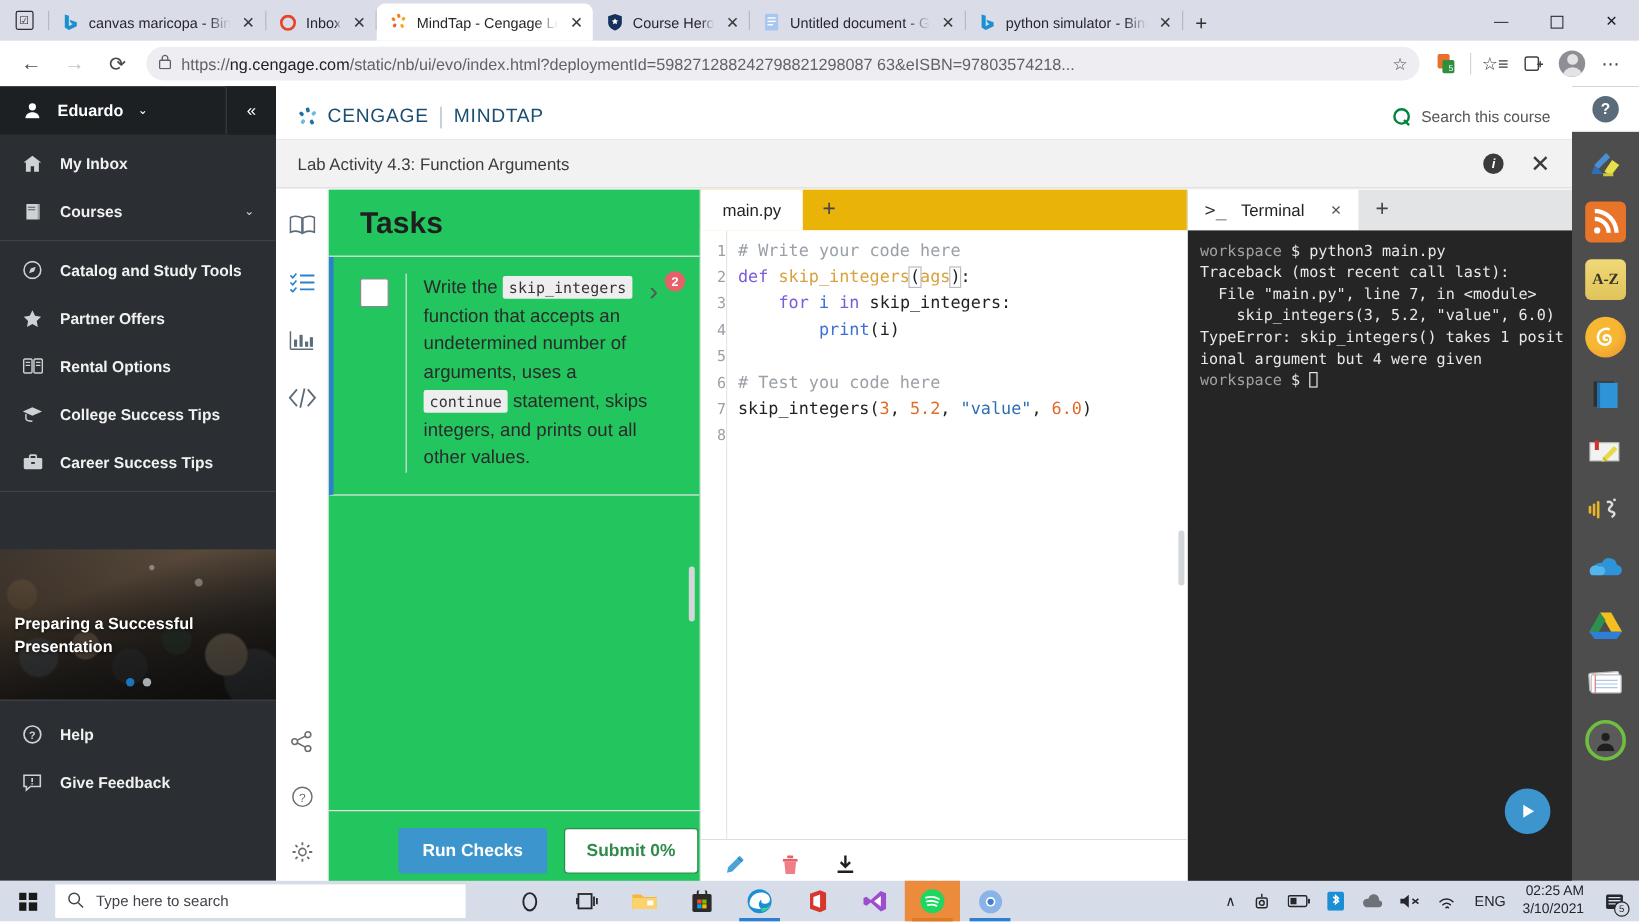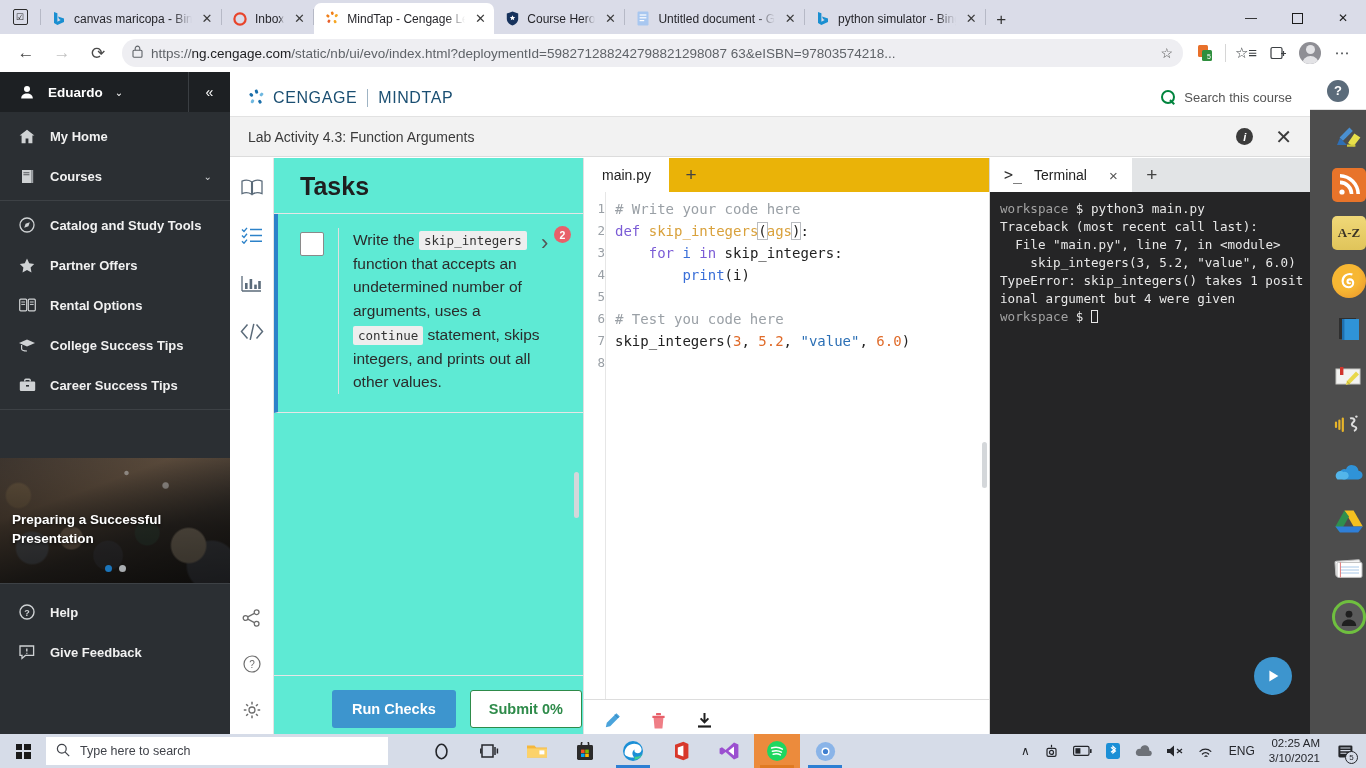--- a/index.html
+++ b/index.html
@@ -132,21 +132,21 @@
 
   .rail { width: 44px; flex:0 0 44px; border-right:1px solid #e4e4e4; display:flex; flex-direction:column;
           align-items:center; padding-top: 14px; background:#fff; }
   .rail-ico { width: 30px; height: 30px; margin-bottom: 18px; display:flex; align-items:center; justify-content:center;
               color:#5b6b7a; font-size: 16px; }
   .rail-ico.sel { color:#2c82c9; }
   .rail-spacer { flex: 1; }
   .rail-ico.bot { margin-bottom: 16px; color:#6d6d6d; }
 
   
-  .tasks { width: 310px; flex:0 0 310px; border-right:1px solid #e0e0e0; position:relative; display:flex; flex-direction:column; background:#5eead4; }
+  .tasks { width: 310px; flex:0 0 310px; border-right:1px solid #e0e0e0; position:relative; display:flex; flex-direction:column; background:#22c55e; }
   .tasks-head { padding: 14px 0 12px 26px; border-bottom:1px solid #e6e6e6; }
   .tasks-head h1 { font-size: 25px; font-weight:700; color:#1f1f1f; }
   .tasks-body { flex:1; position:relative; overflow:hidden; }
   .task-row { display:flex; padding: 14px 10px 18px 14px; border-bottom:1px solid #e6e6e6; border-left: 4px solid #2c82c9; position:relative; }
   .task-check { width: 24px; height: 24px; border:1.6px solid #8a8a8a; border-radius:2px; flex:0 0 24px; margin: 4px 14px 0 8px; background:#fff; }
   .task-text { font-size: 15.5px; line-height: 1.53; color:#2b2b2b; border-left:1px solid #e0e0e0; padding-left: 14px; flex:1; }
   .code-chip { font-family:"DejaVu Sans Mono", monospace; font-size: 12.5px; background:#eeeeee; color:#333;
                padding: 2px 5px; border-radius:2px; white-space:nowrap; }
   .task-arrow { position:relative; width: 32px; flex:0 0 32px; padding-top: 4px; }
   .task-chev { font-size: 22px; color:#555; font-weight:300; line-height:1; }
@@ -198,21 +198,21 @@
   .t-ws { color:#a3a3a3; }
   .term-caret { display:inline-block; width:7px; height:13px; border:1px solid #e8e8e8; vertical-align:-2px; }
   .play-fab { position:absolute; right: 18px; bottom: 46px; width: 38px; height: 38px; border-radius:50%;
               background:#3d95ce; display:flex; align-items:center; justify-content:center; z-index:5; }
 
   
   .apprail { position:absolute; top:0; right:0; width:56px; height:662px; background:#4d4d4d; }
   .apprail-top { height: 38px; background:#fff; display:flex; align-items:center; justify-content:center; border-bottom:1px solid #e2e2e2; }
   .help-circ { width:22px; height:22px; border-radius:50%; background:#5b6b7a; color:#fff; font-size:13px; font-weight:700;
                display:flex; align-items:center; justify-content:center; }
-  .apprail-list { padding-top: 10px; display:flex; flex-direction:column; align-items:flex-end; gap: 14px; }
+  .apprail-list { padding-top: 10px; display:flex; flex-direction:column; align-items:center; gap: 14px; }
   .app-ico { width: 34px; height: 34px; border-radius: 5px; display:flex; align-items:center; justify-content:center;
              font-size: 16px; color:#fff; position:relative; overflow:hidden; }
 
   
   .taskbar { position:absolute; left:0; bottom:0; width:1366px; height:34px; background:#d6dce8; display:flex; align-items:center; }
   .start { width:46px; height:34px; display:flex; align-items:center; justify-content:center; }
   .win-logo { width:15px; height:15px; display:grid; grid-template-columns:1fr 1fr; grid-template-rows:1fr 1fr; gap:2px; }
   .win-logo i { background:#1a1a1a; display:block; }
   .tb-search { width: 342px; height: 28px; background:#fff; display:flex; align-items:center; gap:10px; padding:0 10px;
                font-size:12.5px; color:#40434a; }
@@ -381,21 +381,21 @@
       <div class="sb-collapse">«</div>
 
       <div style="height:4px"></div>
 
       <div class="sb-item">
         <span class="sb-ico">
           <svg width="16" height="15" viewBox="0 0 16 15">
               <path d="M8 0.8L0.6 6.4h2v7.8h4V9.6h2.8v4.6h4V6.4h2z" fill="#cfd2d4"></path>
             </svg>
         </span>
-        <span>My Home</span>
+        <span>My Inbox</span>
       </div>
 
       <div class="sb-item">
         <span class="sb-ico">
           <svg width="15" height="15" viewBox="0 0 15 15">
               <path d="M2 1h9.6v13H2z" fill="#cfd2d4"></path>
               <path d="M11.6 1h1.6v13h-1.6z" fill="#9ea2a6"></path>
               <path d="M3.4 3.3h6v.9h-6zM3.4 5.3h6v.9h-6z" fill="#55585c"></path>
             </svg>
         </span>

